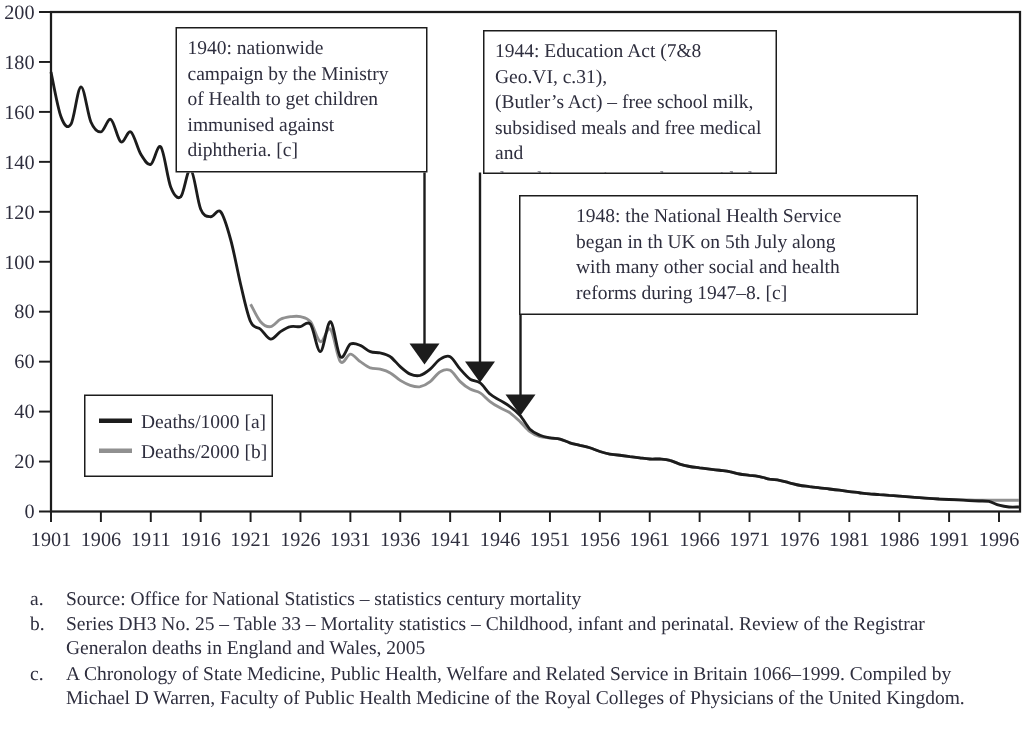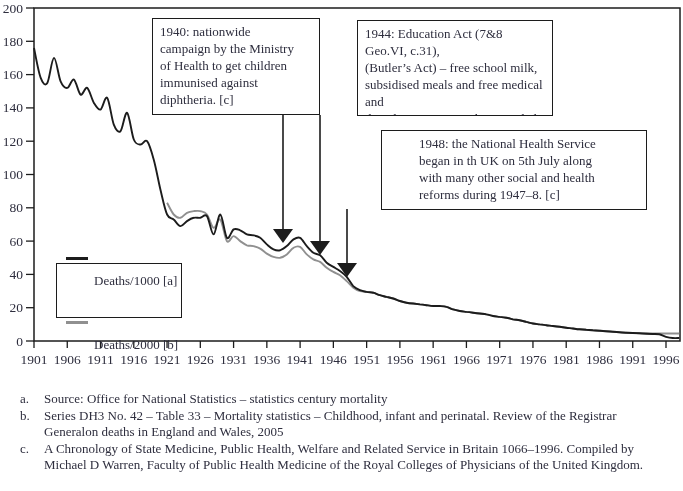--- a/index.html
+++ b/index.html
@@ -1,29 +1,29 @@
 <!DOCTYPE html>
 <html><head>
 <meta charset="utf-8">
 <style>
   html,body{margin:0;padding:0;background:#fff;}
   #stage{position:relative;width:683px;height:491px;background:#ffffff;
          font-family:"Liberation Serif","DejaVu Serif",serif;color:#2e2e3e;overflow:hidden;}
   #chart-svg{position:absolute;left:0;top:0;}
   .ann-box{position:absolute;box-sizing:border-box;border:1.5px solid #1c1c1c;background:#ffffff;
-           padding:4px 7px;font-size:13px;line-height:17px;white-space:pre-line;overflow:hidden;margin-left:35px;}
+           padding:4px 7px;font-size:13px;line-height:17px;white-space:pre-line;overflow:hidden;}
   #box-1940{left:117px;top:18px;width:168px;height:97px;}
   #box-1944{left:322px;top:20px;width:196px;height:96px;}
   #box-1948{left:346px;top:130px;width:266px;height:80px;padding-left:37px;}
   #legend{position:absolute;box-sizing:border-box;left:56px;top:263px;width:126px;height:55px;
           border:1.5px solid #1c1c1c;background:#fff;display:flex;flex-direction:column;
           justify-content:center;gap:7px;padding-left:9px;}
   .legend-row{display:flex;align-items:center;}
   .legend-swatch{width:22px;height:3px;margin-right:6px;flex:none;}
-  .legend-label{font-size:13px;line-height:13px;margin-top:44px;}
+  .legend-label{font-size:13px;line-height:13px;}
   #footnotes{position:absolute;left:20px;top:391px;width:652px;font-size:13px;line-height:16.5px;}
   .fn-row{display:flex;}
   .fn-marker{width:24px;flex:none;}
   .fn-text{flex:1;}
 </style>
 </head>
 <body>
 
 <div id="stage">
 
@@ -127,21 +127,21 @@
     </div>
   </div>
 
   <div id="footnotes">
     <div class="fn-row">
       <span class="fn-marker">a.</span>
       <span class="fn-text">Source: Office for National Statistics – statistics century mortality</span>
     </div>
     <div class="fn-row">
       <span class="fn-marker">b.</span>
-      <span class="fn-text">Series DH3 No. 42 – Table 33 – Mortality statistics – Childhood, infant and perinatal. Review of the Registrar Generalon deaths in England and Wales, 2005</span>
+      <span class="fn-text">Series DH3 No. 25 – Table 33 – Mortality statistics – Childhood, infant and perinatal. Review of the Registrar Generalon deaths in England and Wales, 2005</span>
     </div>
     <div class="fn-row">
       <span class="fn-marker">c.</span>
-      <span class="fn-text">A Chronology of State Medicine, Public Health, Welfare and Related Service in Britain 1066–1996. Compiled by Michael D Warren, Faculty of Public Health Medicine of the Royal Colleges of Physicians of the United Kingdom.</span>
+      <span class="fn-text">A Chronology of State Medicine, Public Health, Welfare and Related Service in Britain 1066–1999. Compiled by Michael D Warren, Faculty of Public Health Medicine of the Royal Colleges of Physicians of the United Kingdom.</span>
     </div>
   </div>
 
 </div>
 
 </body></html>

